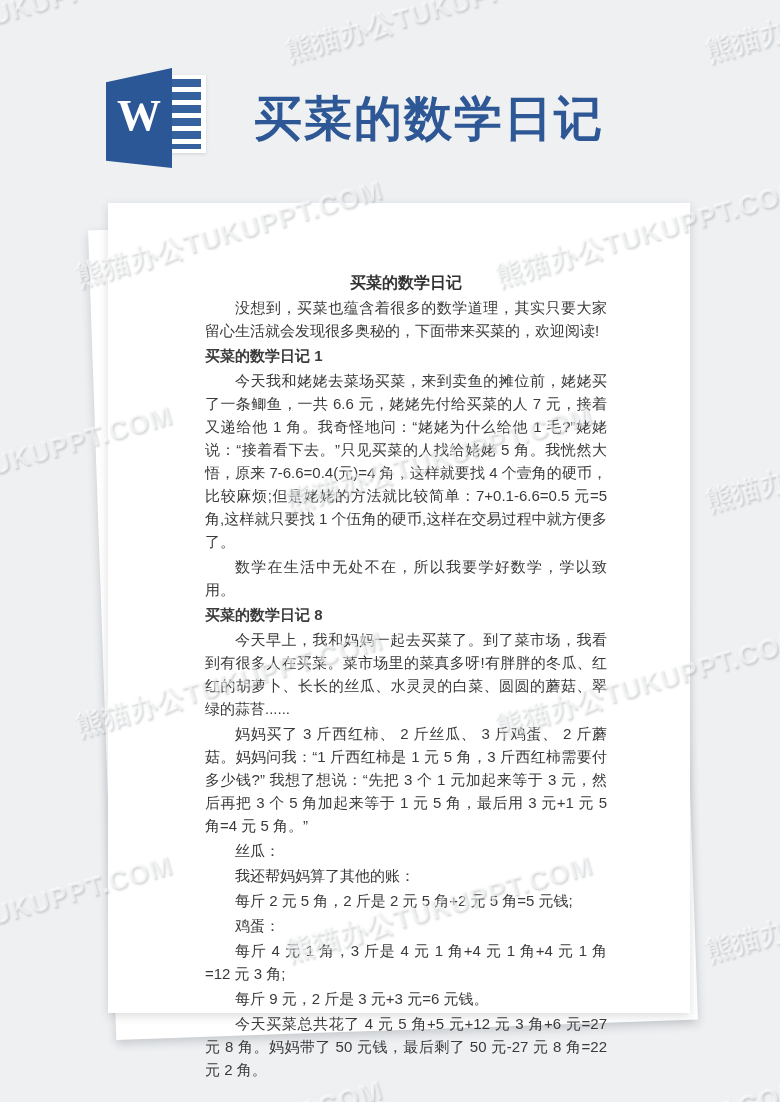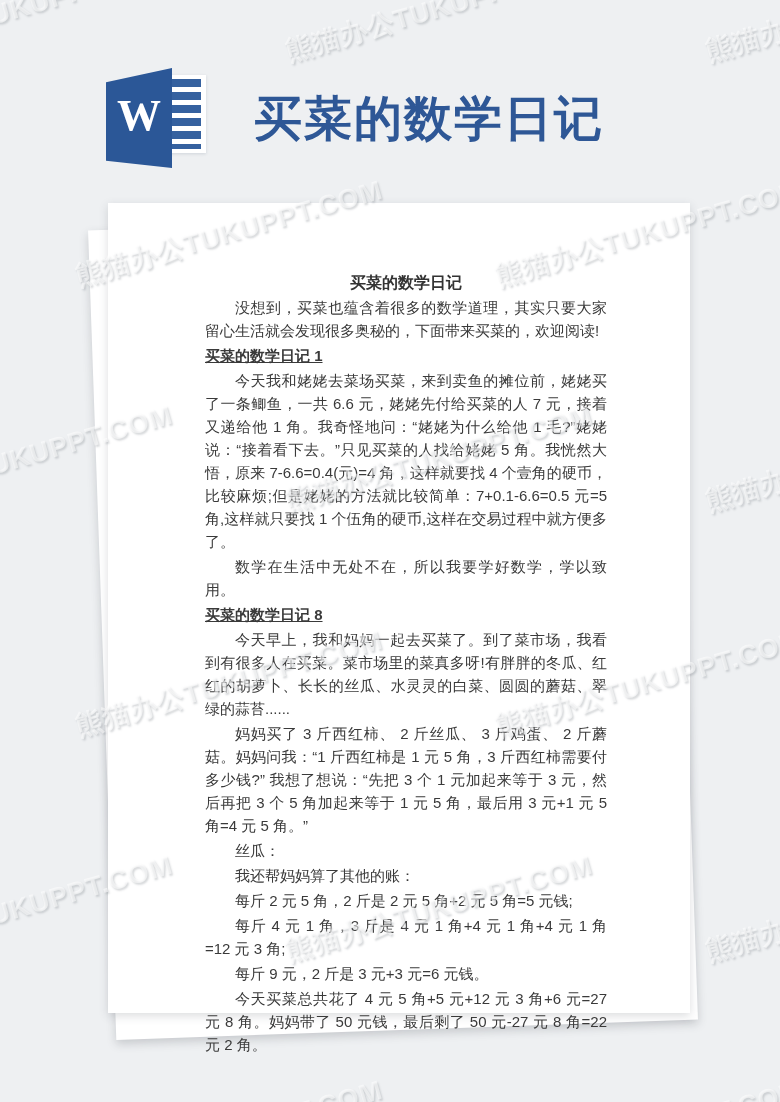--- a/index.html
+++ b/index.html
@@ -30,21 +30,21 @@
     box-shadow:0 4px 10px rgba(60,66,75,.22); z-index:0; }
   .paper.front { left:108px; top:203px;
     box-shadow:0 3px 9px rgba(60,66,75,.18); z-index:1; }
 
   
   .doc-content { position:absolute; left:97px; right:83px; top:68px;
     color:#3a3a3a; font-size:15px; line-height:23px; text-align:justify; }
   .doc-title { margin:0 0 15px 0; text-align:center; font-weight:bold; font-size:16px; color:#333333; text-indent:0; }
   .doc-content p { margin:0 0 2px 0; }
   .doc-content p.body { text-indent:2em; }
-  .doc-content p.heading { font-weight:bold; text-indent:0;text-decoration:underline; }
+  .doc-content p.heading { font-weight:bold; text-indent:0; }
 
   
   .watermark-layer { position:absolute; inset:0; z-index:3; pointer-events:none; overflow:hidden; }
   .wm { position:absolute; white-space:nowrap; transform:rotate(-16deg);
     font-size:27px; font-weight:bold; letter-spacing:1px;
     color:rgba(255,255,255,.55);
     text-shadow:1px 2px 2px rgba(122,128,136,.30); }
 </style>
 </head>
 <body>
@@ -72,20 +72,21 @@
     <p class="body">没想到，买菜也蕴含着很多的数学道理，其实只要大家留心生活就会发现很多奥秘的，下面带来买菜的，欢迎阅读!</p>
         <p class="heading">买菜的数学日记 1</p>
         <p class="body">今天我和姥姥去菜场买菜，来到卖鱼的摊位前，姥姥买了一条鲫鱼，一共 6.6 元，姥姥先付给买菜的人 7 元，接着又递给他 1 角。我奇怪地问：“姥姥为什么给他 1 毛?”姥姥说：“接着看下去。”只见买菜的人找给姥姥 5 角。我恍然大悟，原来 7-6.6=0.4(元)=4 角，这样就要找 4 个壹角的硬币，比较麻烦;但是姥姥的方法就比较简单：7+0.1-6.6=0.5 元=5 角,这样就只要找 1 个伍角的硬币,这样在交易过程中就方便多了。</p>
         <p class="body">数学在生活中无处不在，所以我要学好数学，学以致用。</p>
         <p class="heading">买菜的数学日记 8</p>
         <p class="body">今天早上，我和妈妈一起去买菜了。到了菜市场，我看到有很多人在买菜。菜市场里的菜真多呀!有胖胖的冬瓜、红红的胡萝卜、长长的丝瓜、水灵灵的白菜、圆圆的蘑菇、翠绿的蒜苔......</p>
         <p class="body">妈妈买了 3 斤西红柿、 2 斤丝瓜、 3 斤鸡蛋、 2 斤蘑菇。妈妈问我：“1 斤西红柿是 1 元 5 角，3 斤西红柿需要付多少钱?” 我想了想说：“先把 3 个 1 元加起来等于 3 元，然后再把 3 个 5 角加起来等于 1 元 5 角，最后用 3 元+1 元 5 角=4 元 5 角。”</p>
         <p class="body">丝瓜：</p>
         <p class="body">我还帮妈妈算了其他的账：</p>
         <p class="body">每斤 2 元 5 角，2 斤是 2 元 5 角+2 元 5 角=5 元钱;</p>
+        <p class="body">鸡蛋：</p>
         <p class="body">每斤 4 元 1 角，3 斤是 4 元 1 角+4 元 1 角+4 元 1 角=12 元 3 角;</p>
         <p class="body">每斤 9 元，2 斤是 3 元+3 元=6 元钱。</p>
         <p class="body">今天买菜总共花了 4 元 5 角+5 元+12 元 3 角+6 元=27 元 8 角。妈妈带了 50 元钱，最后剩了 50 元-27 元 8 角=22 元 2 角。</p>
       </div>
   </div>
 
   <div class="watermark-layer">
       <span class="wm" style="left: -140px; top: -10px;">熊猫办公TUKUPPT.COM</span>
       <span class="wm" style="left: 280px; top: -10px;">熊猫办公TUKUPPT.COM</span>
       <span class="wm" style="left: 700px; top: -10px;">熊猫办公TUKUPPT.COM</span>

